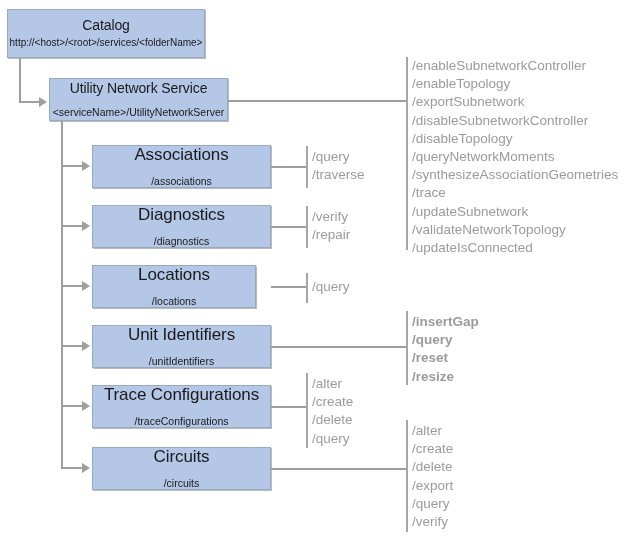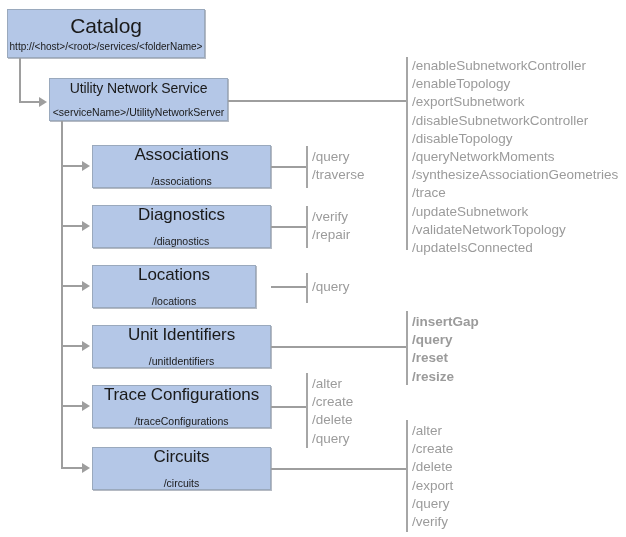--- a/index.html
+++ b/index.html
@@ -40,21 +40,21 @@
     font-weight: 400;
     letter-spacing: -0.1px;
     white-space: nowrap;
   }
   .node .sub {
     font-size: 10.5px;
     font-weight: 400;
     margin-top: 12px;
     white-space: nowrap;
   }
-  .node.root .title { font-size: 21px; }
+  .node.root .title { font-size: 14px; }
   .node.root .sub { font-size: 10px; margin-top: 5px; }
   .node.service .title { font-size: 14px; }
   .node.service .sub { font-size: 10.5px; }
 
   
   .hline {
     position: absolute;
     height: 0;
     border-top: 2px solid #9e9e9e;
   }

